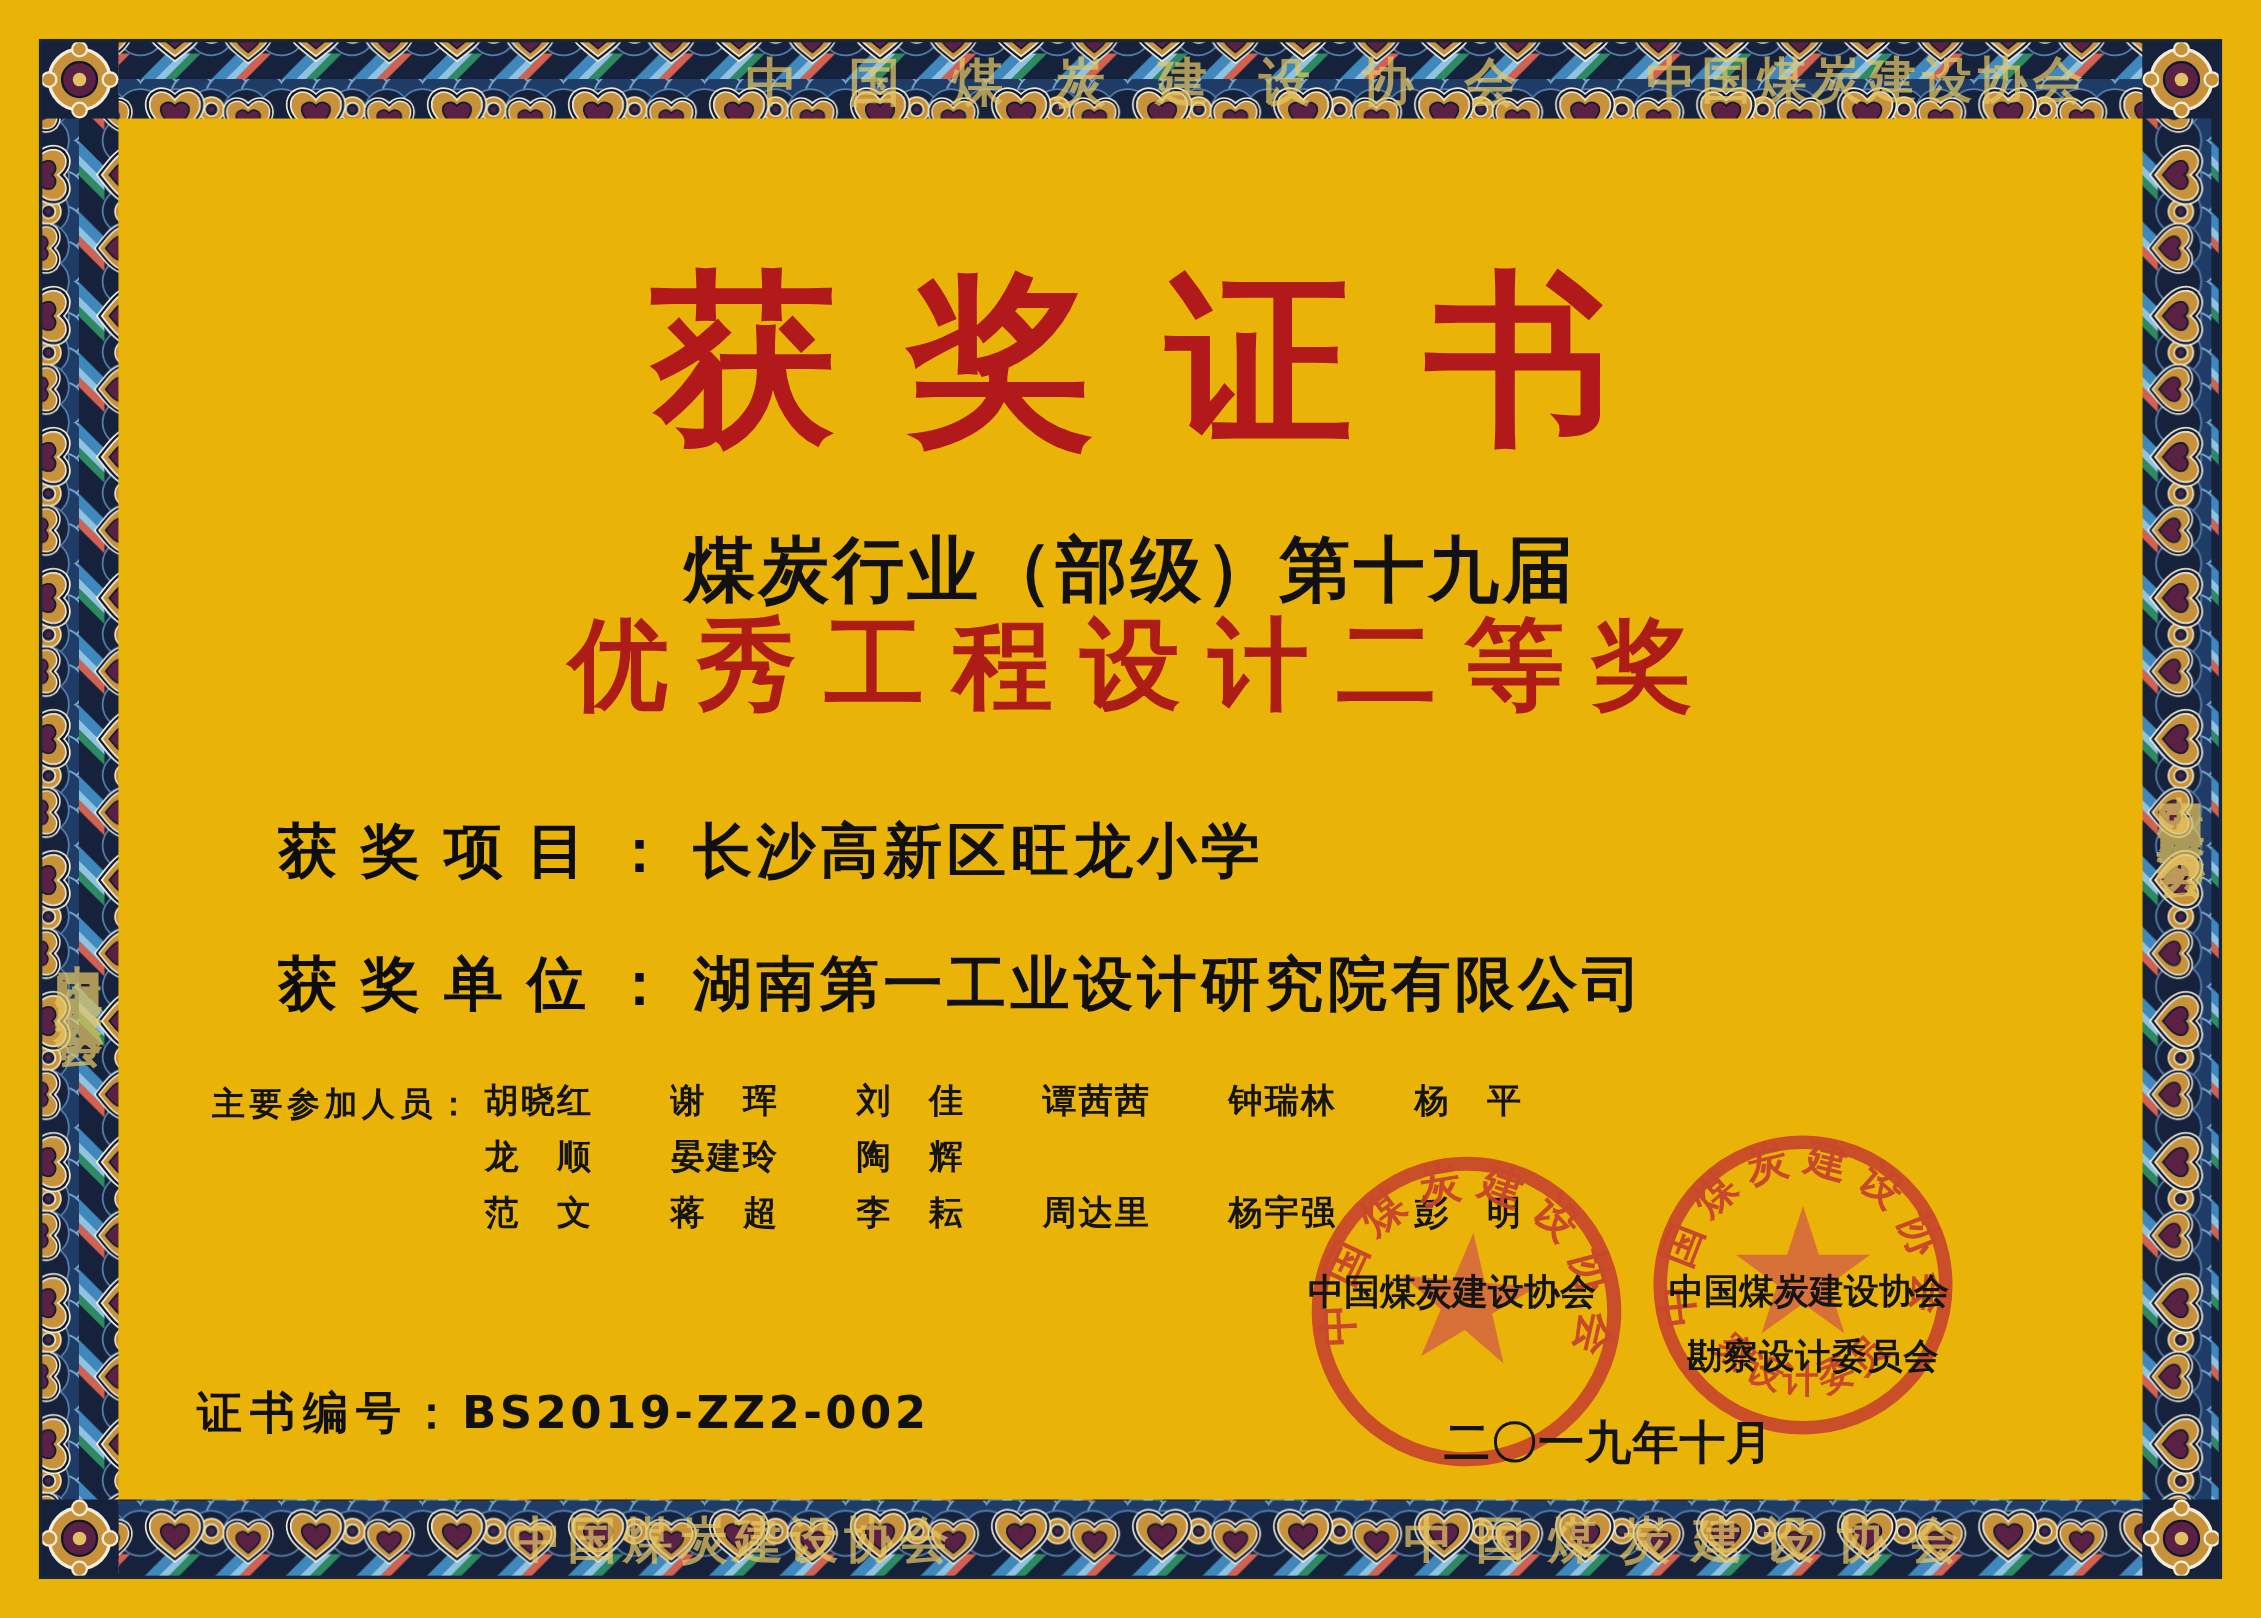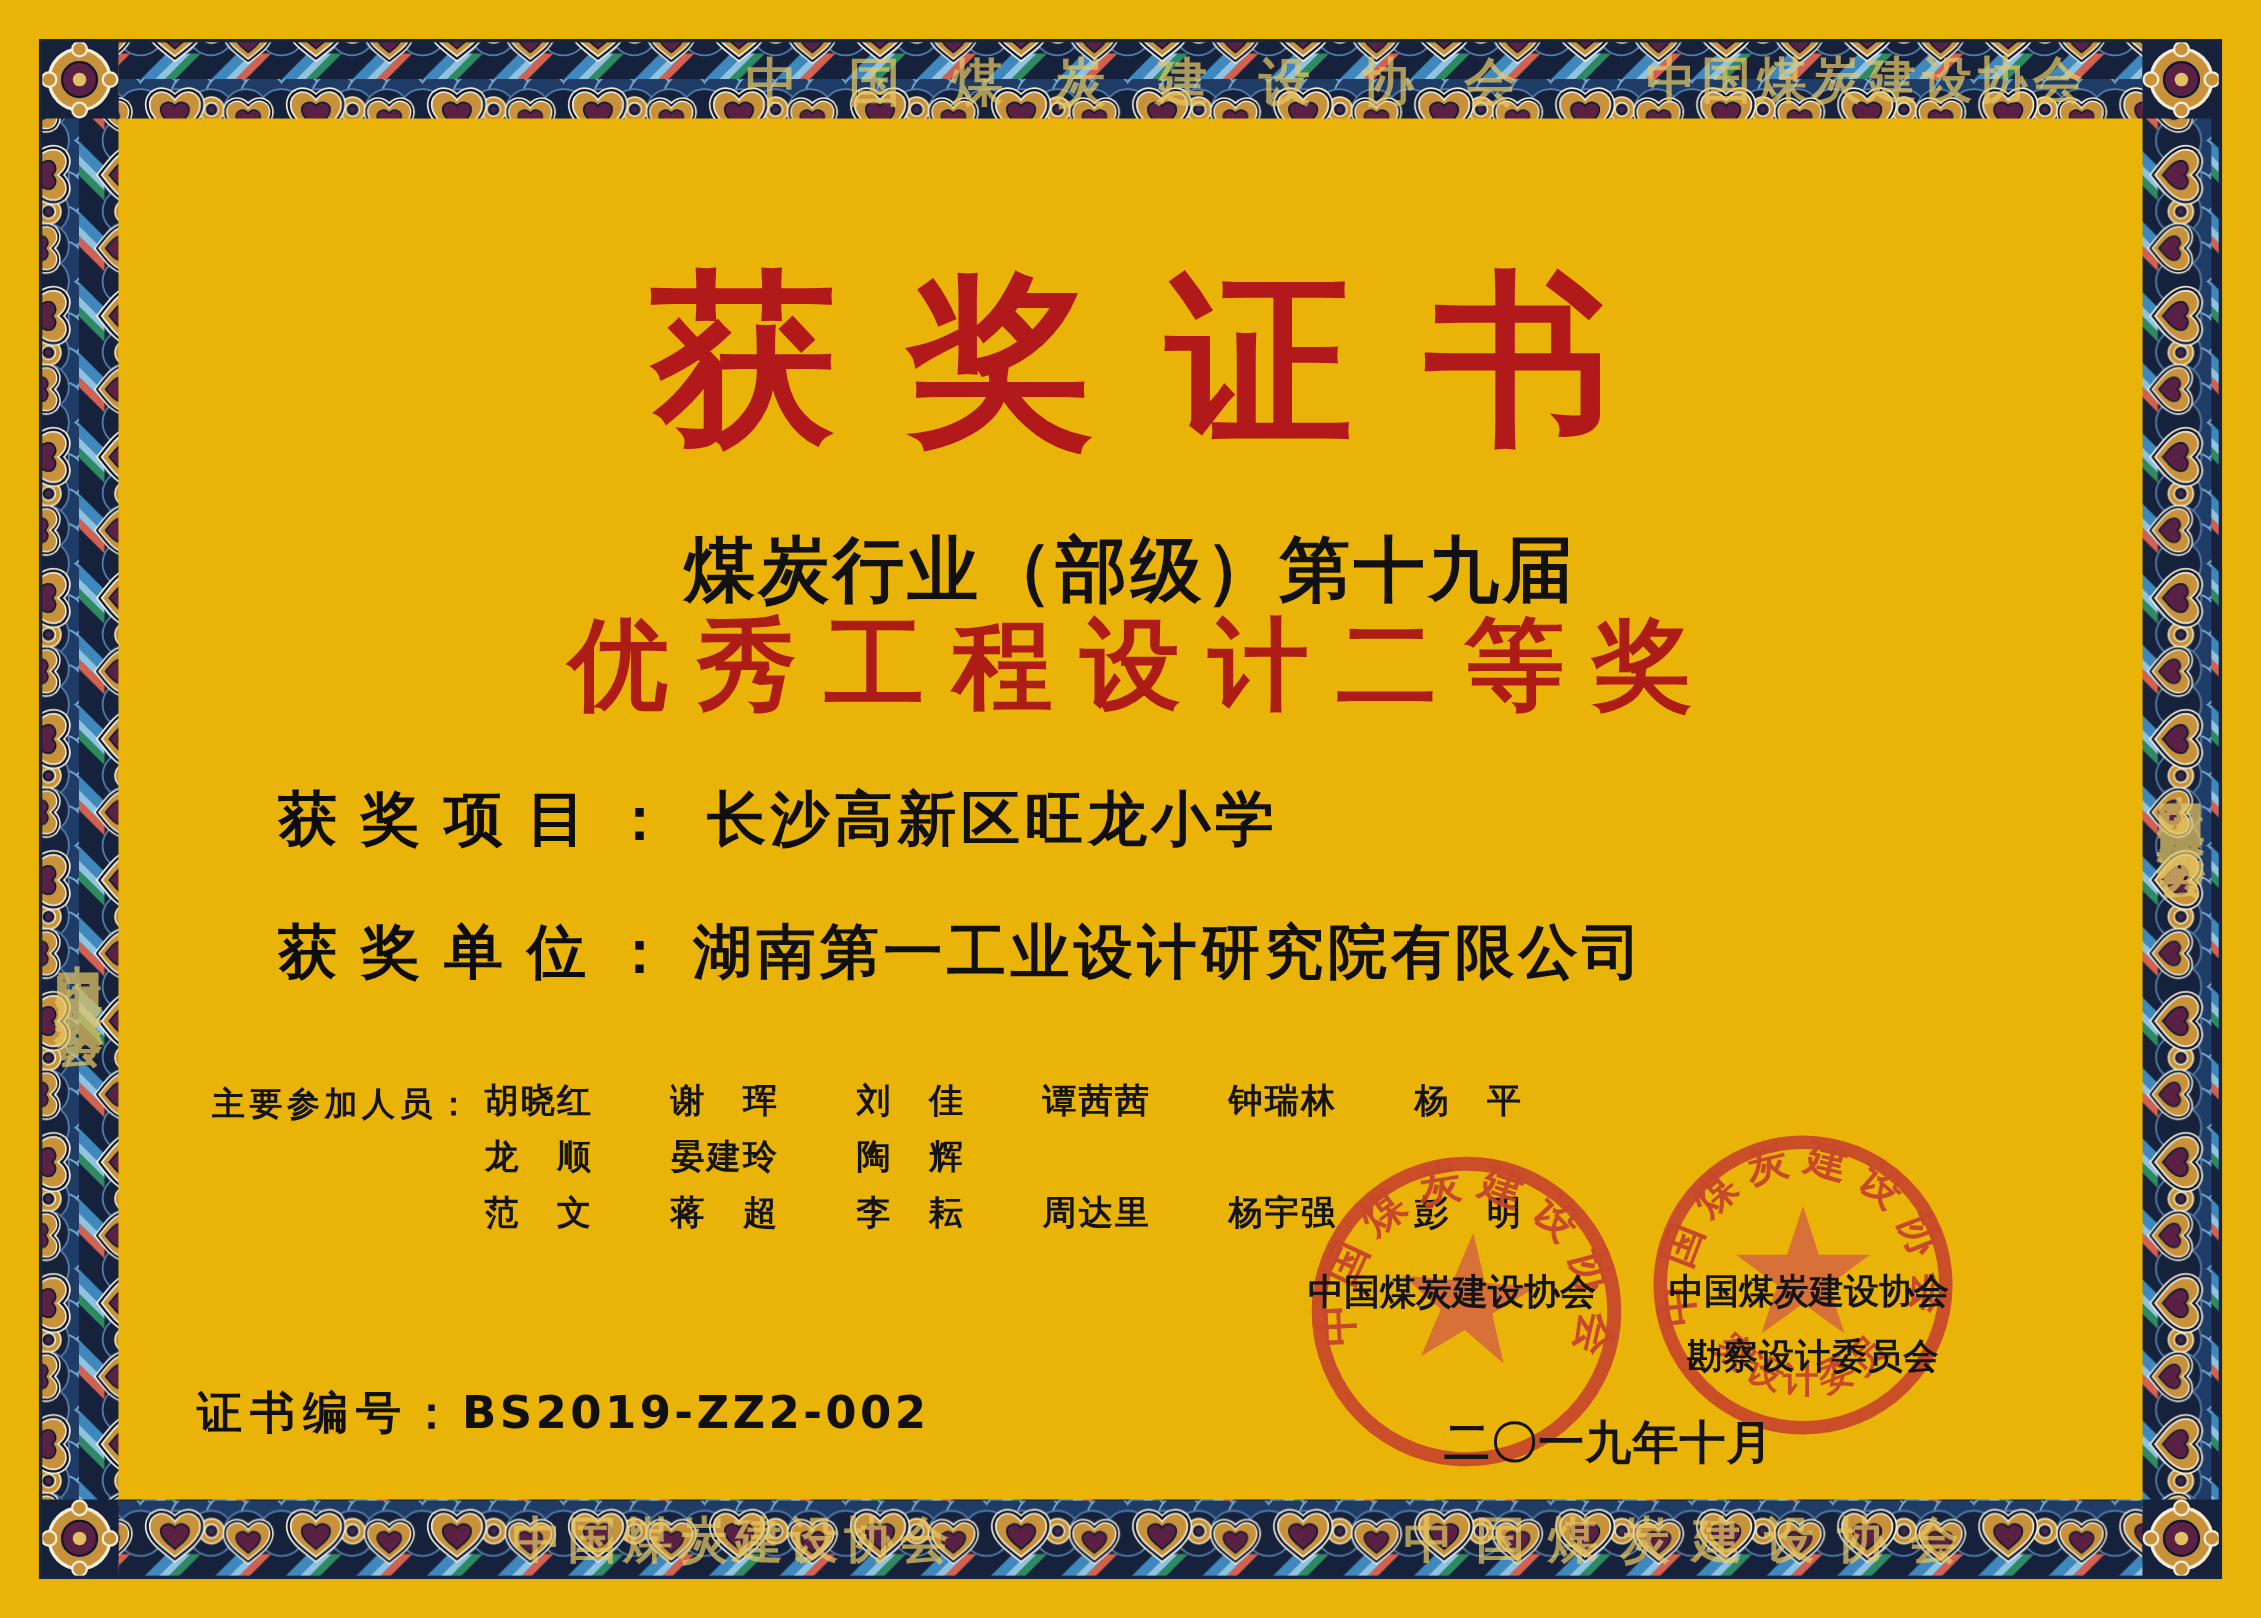--- a/index.html
+++ b/index.html
@@ -9,25 +9,25 @@
   .abs{position:absolute;}
   .title{left:0;right:0;top:237px;text-align:center;font-size:186px;font-weight:bold;
          color:#b2191b;letter-spacing:72px;text-indent:72px;white-space:nowrap;
          font-family:"DejaVu Serif",serif;}
   .subtitle{left:0;right:0;top:523px;text-align:center;font-size:71px;font-weight:bold;
             color:#111;letter-spacing:3.4px;white-space:nowrap;}
   .award{left:0;right:0;top:599px;text-align:center;font-size:100px;font-weight:bold;
          color:#ad1d15;letter-spacing:28px;text-indent:28px;white-space:nowrap;
          font-family:"DejaVu Serif",serif;}
   .field{left:278px;display:flex;align-items:baseline;white-space:nowrap;}
-  .field-project{top:780px;gap:14px;}
+  .field-project{top:780px;}
   .field-unit{top:913px;}
   .flabel{font-size:59px;font-weight:bold;color:#0d0d0d;letter-spacing:24px;}
   .fvalue{font-size:59px;font-weight:600;color:#101010;letter-spacing:4.5px;
-          font-family:"DejaVu Serif",serif;}
+          font-family:"DejaVu Serif",serif;margin-top:32px;}
   .participants{left:212px;top:1073px;display:flex;align-items:flex-start;}
   .plabel{font-size:33px;font-weight:bold;color:#141414;letter-spacing:4.5px;
           white-space:nowrap;margin-top:9px;}
   .prows{margin-left:10px;}
   .prow{display:flex;height:56px;align-items:center;}
   .pname{width:186px;font-size:34px;font-weight:bold;color:#141414;letter-spacing:2.3px;
          white-space:pre;}
   .certno{left:197px;top:1383px;font-size:45px;font-weight:bold;color:#101010;white-space:nowrap;}
   .certno .lbl{letter-spacing:8px;}
   .certno .val{letter-spacing:3.4px;font-family:"DejaVu Sans",sans-serif;}

